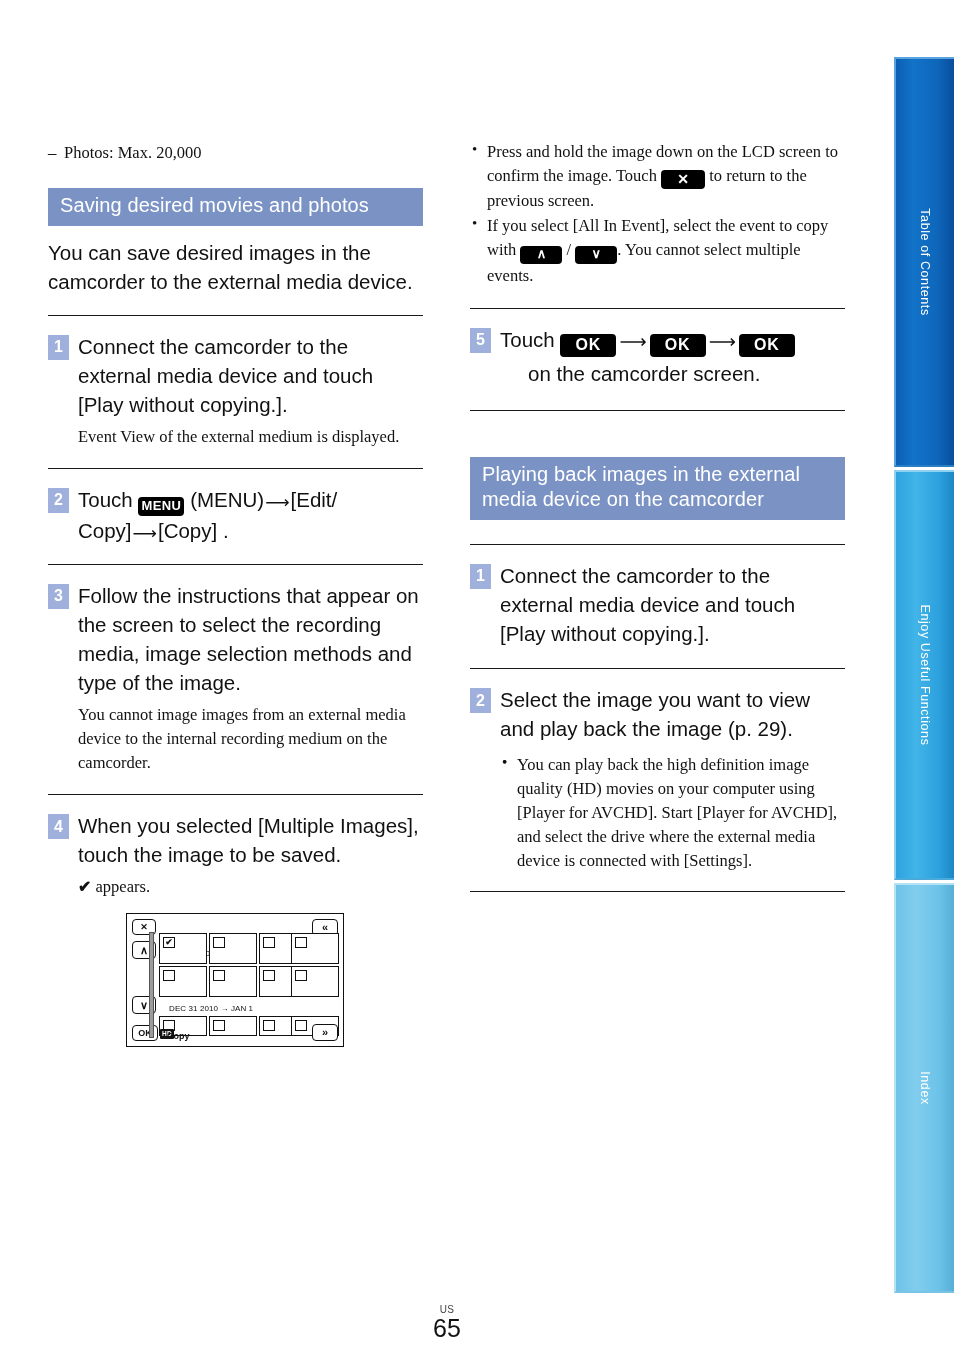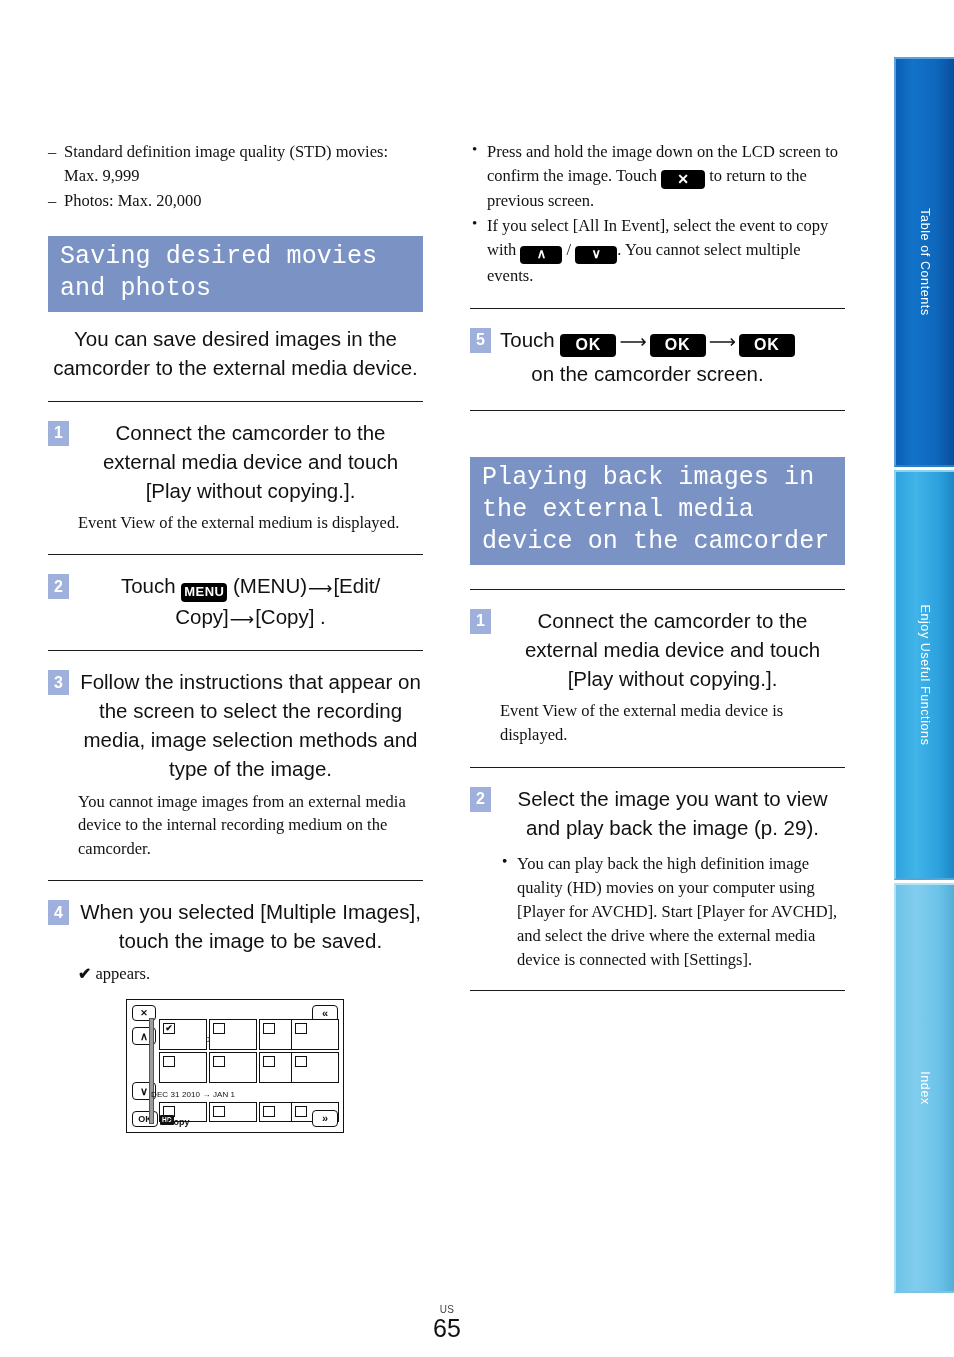--- a/index.html
+++ b/index.html
@@ -57,22 +57,22 @@
   .bullets li .mk {
     position: absolute;
     left: 2px; top: -1px;
     font-size: 15px;
   }
 
   
   .sec-head {
     background: #7b93c4;
     color: #ffffff;
-    font-family: Liberation Mono, monospace;
-    font-size: 25px;
+    font-family: Liberation Sans, sans-serif;
+    font-size: 20px;
     font-weight: 400;
     letter-spacing: .1px;
     padding: 5px 10px 7px 12px;
     line-height: 1.28;
   }
 
   
   .rule {
     border-top: 1.6px solid #1a1a1a;
     height: 0;
@@ -95,21 +95,20 @@
     align-items: center;
     justify-content: center;
     margin-top: 3px;
   }
   .step-text {
     font-family: "Liberation Sans", sans-serif;
     font-size: 20.5px;
     line-height: 1.42;
     color: #111;
     font-weight: 400;
-    text-align: center;
   }
   .step-sub {
     margin-left: 30px;
     margin-top: 6px;
   }
 
   
   .key {
     display: inline-flex;
     align-items: center;
@@ -277,21 +276,20 @@
 </head>
 <body>
 
 <div id="page">
 
   <div class="col col-left">
 
     <ul class="dashlist serif">
       <li>
         <span class="mk">–</span>
-        <span>Standard definition image quality (STD) movies: Max. 9,999</span>
       </li>
       <li>
         <span class="mk">–</span>
         <span>Photos: Max. 20,000</span>
       </li>
     </ul>
 
     <div class="sec-head" style="margin-top:23px;">Saving desired movies and photos</div>
 
     <div class="step-text" style="margin-top:12px;">You can save desired images in the camcorder to the external media device.</div>
@@ -370,21 +368,21 @@
         <div class="thumb" style="left:82px; top:52px; width:48px; height:31px;">
           <div class="cbx"></div>
         </div>
         <div class="thumb" style="left:132px; top:52px; width:48px; height:31px;">
           <div class="cbx"></div>
         </div>
         <div class="thumb" style="left:164px; top:52px; width:48px; height:31px;">
           <div class="cbx"></div>
         </div>
 
-        <div class="lcd-date" style="left:24px; top:90px;">DEC 31 2010 → JAN 1</div>
+        <div class="lcd-date" style="left:42px; top:90px;">DEC 31 2010 → JAN 1</div>
 
         <div class="thumb" style="left:32px; top:102px; width:48px; height:20px;">
           <div class="cbx"></div>
         </div>
         <div class="thumb" style="left:82px; top:102px; width:48px; height:20px;">
           <div class="cbx"></div>
         </div>
         <div class="thumb" style="left:132px; top:102px; width:48px; height:20px;">
           <div class="cbx"></div>
         </div>
@@ -418,35 +416,34 @@
       </li>
     </ul>
 
     <div class="rule" style="margin-top:20px;"></div>
 
     <div class="step" style="margin-top:16px;">
       <div class="step-num">5</div>
       <div class="step-text">
         <span>Touch</span>
         <span class="key key-ok">OK</span><span class="arrow">⟶</span><span class="key key-ok">OK</span><span class="arrow">⟶</span><span class="key key-ok">OK</span>
-        <div style="margin-top:2px;">on the camcorder screen.</div>
+        <div style="margin-top:2px;margin-left:28px;">on the camcorder screen.</div>
       </div>
     </div>
 
     <div class="rule" style="margin-top:22px;"></div>
 
     <div class="sec-head" style="margin-top:46px;">Playing back images in the external media device on the camcorder</div>
 
     <div class="rule" style="margin-top:24px;"></div>
 
     <div class="step" style="margin-top:16px;">
       <div class="step-num">1</div>
       <div class="step-text">Connect the camcorder to the external media device and touch [Play without copying.].</div>
     </div>
-    <div class="serif step-sub">Event View of the external media device is displayed.</div>
 
     <div class="rule" style="margin-top:20px;"></div>
 
     <div class="step" style="margin-top:16px;">
       <div class="step-num">2</div>
       <div class="step-text">Select the image you want to view and play back the image (p. 29).</div>
     </div>
 
     <ul class="bullets serif" style="margin-top:10px; margin-left:30px;">
       <li>

